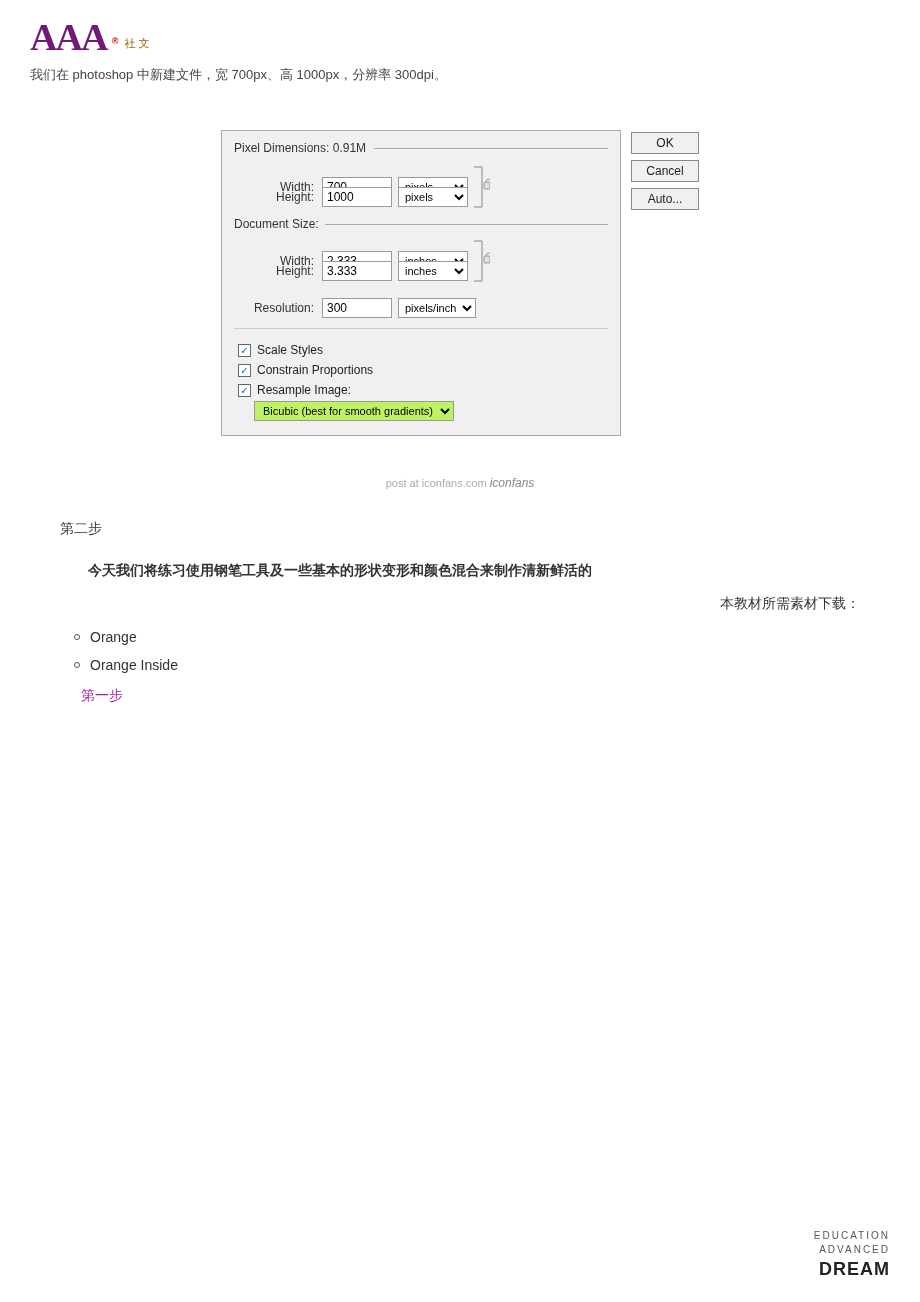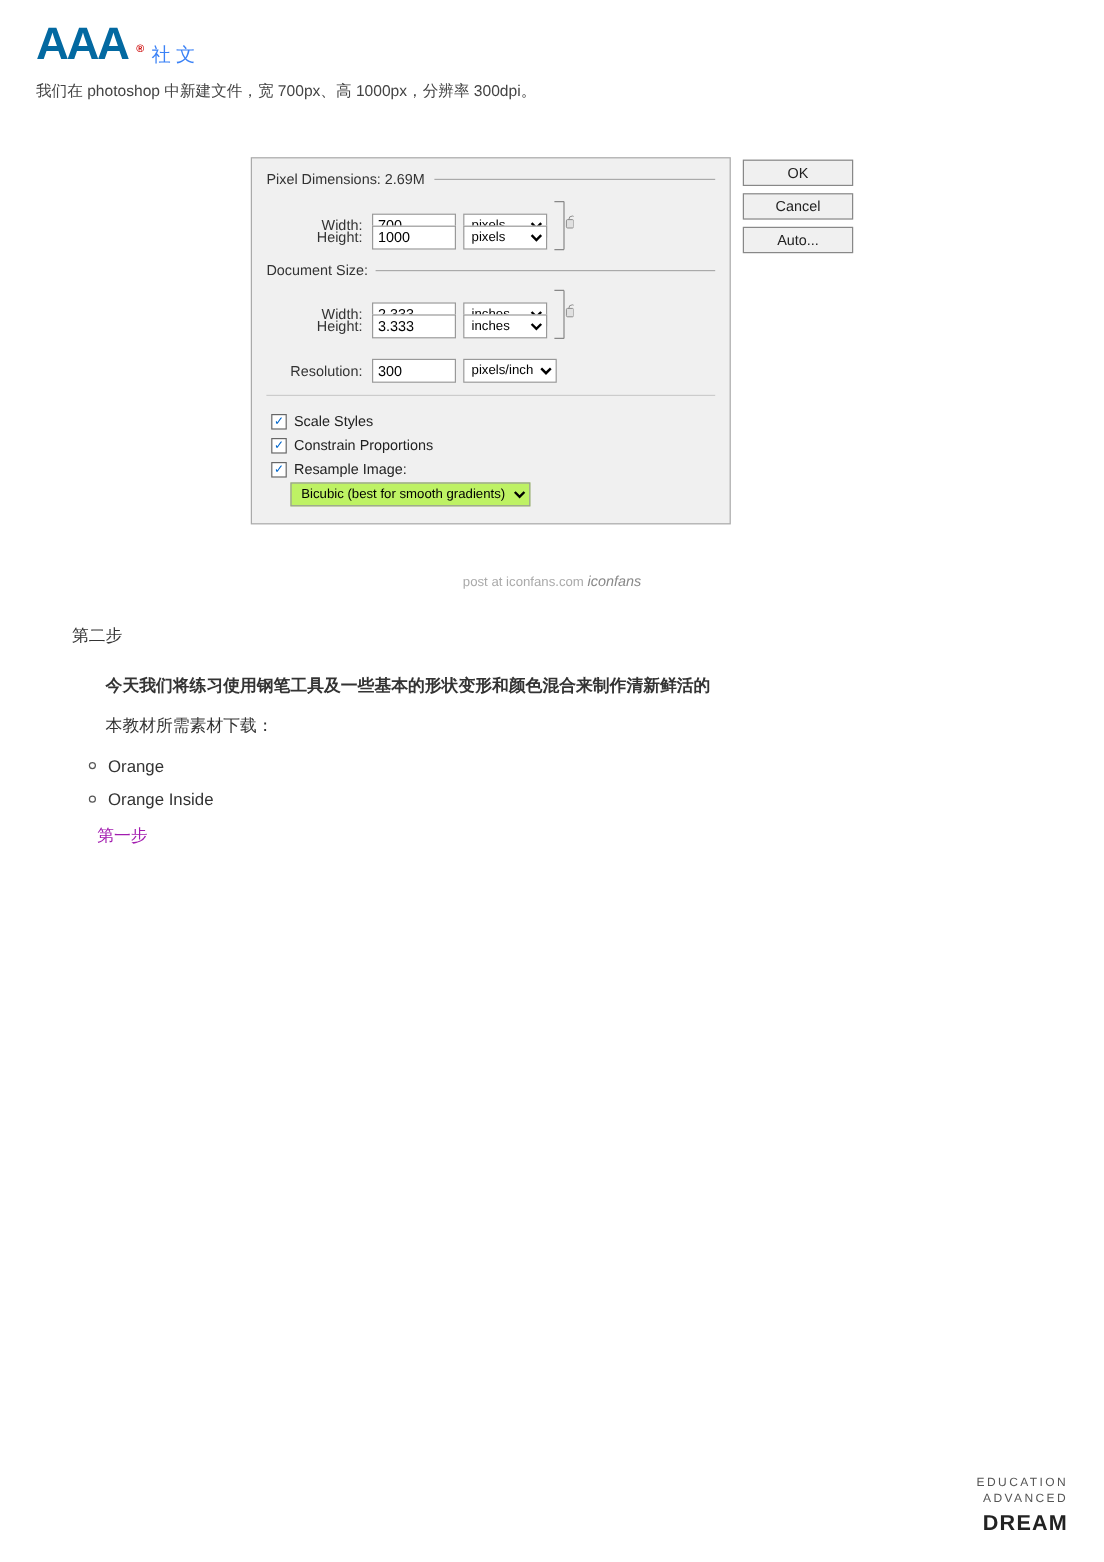--- a/index.html
+++ b/index.html
@@ -142,21 +142,21 @@
 
     
     .dialog-buttons {
       display: flex;
       flex-direction: column;
       gap: 6px;
       margin-left: 10px;
       padding-top: 2px;
     }
     .dialog-btn {
-      width: 92px;
+      width: 68px;
       height: 22px;
       background: #f0f0f0;
       border: 1px solid #888;
       font-size: 12px;
       cursor: pointer;
       display: flex;
       align-items: center;
       justify-content: center;
       color: #222;
     }
@@ -192,20 +192,21 @@
     }
 
     .material-section {
       padding-left: 2em;
       margin-bottom: 16px;
     }
     .material-title {
       font-size: 14px;
       color: #333;
       margin-bottom: 10px;
+      text-align: right;
     }
 
     .list-item {
       display: flex;
       align-items: center;
       margin-bottom: 12px;
       font-size: 14px;
       color: #333;
       padding-left: 1em;
     }
@@ -263,41 +264,41 @@
       font-size: 12px;
       color: #333;
     }
   </style>
 </head>
 <body>
 
 <div class="header">
   <div style="display:flex; align-items:flex-start; gap:6px;">
     <div>
-      <span style="font-size:38px; font-weight:900; color:#0369a1; font-family:Liberation Sans, sans-serif; letter-spacing:-2px; line-height:1;">
+      <span style="font-size:38px; font-weight:900; color:#701a75; font-family:Liberation Serif, serif; letter-spacing:-2px; line-height:1;">
         <span>A</span><span>A</span><span>A</span>
       </span>
       <sup style="font-size:9px; color:#cc0000; font-weight:bold;">®</sup>
     </div>
     <div style="display:flex; flex-direction:column; justify-content:flex-end; padding-top:18px;">
-      <span style="font-size:16px; color:#3b82f6; font-family:Arial,'Microsoft YaHei',sans-serif;">社 文</span>
+      <span style="font-size:11px; color:#a16207; font-family:Arial,'Microsoft YaHei',sans-serif;">社 文</span>
     </div>
   </div>
 </div>
 <div style="padding: 0 30px 16px 30px;">
   <span style="font-size:13px; color:#444;">我们在 photoshop 中新建文件，宽 700px、高 1000px，分辨率 300dpi。</span>
 </div>
 
 <div class="dialog-area">
   <div class="dialog-wrapper">
 
     <div class="dialog-box">
 
       <div class="pixel-dims-row">
-        <span class="pixel-dims-label">Pixel Dimensions:  2.69M</span>
+        <span class="pixel-dims-label">Pixel Dimensions:  0.91M</span>
         <div style="flex:1; height:1px; background:#aaa; margin-left:8px;"></div>
       </div>
 
       <div class="dialog-row">
         <span class="dialog-label">Width:</span>
         <input class="dialog-input" type="text" value="700" style="">
         <select class="dialog-select">
           <option>pixels</option>
           <option>inches</option>
           <option>percent</option>

